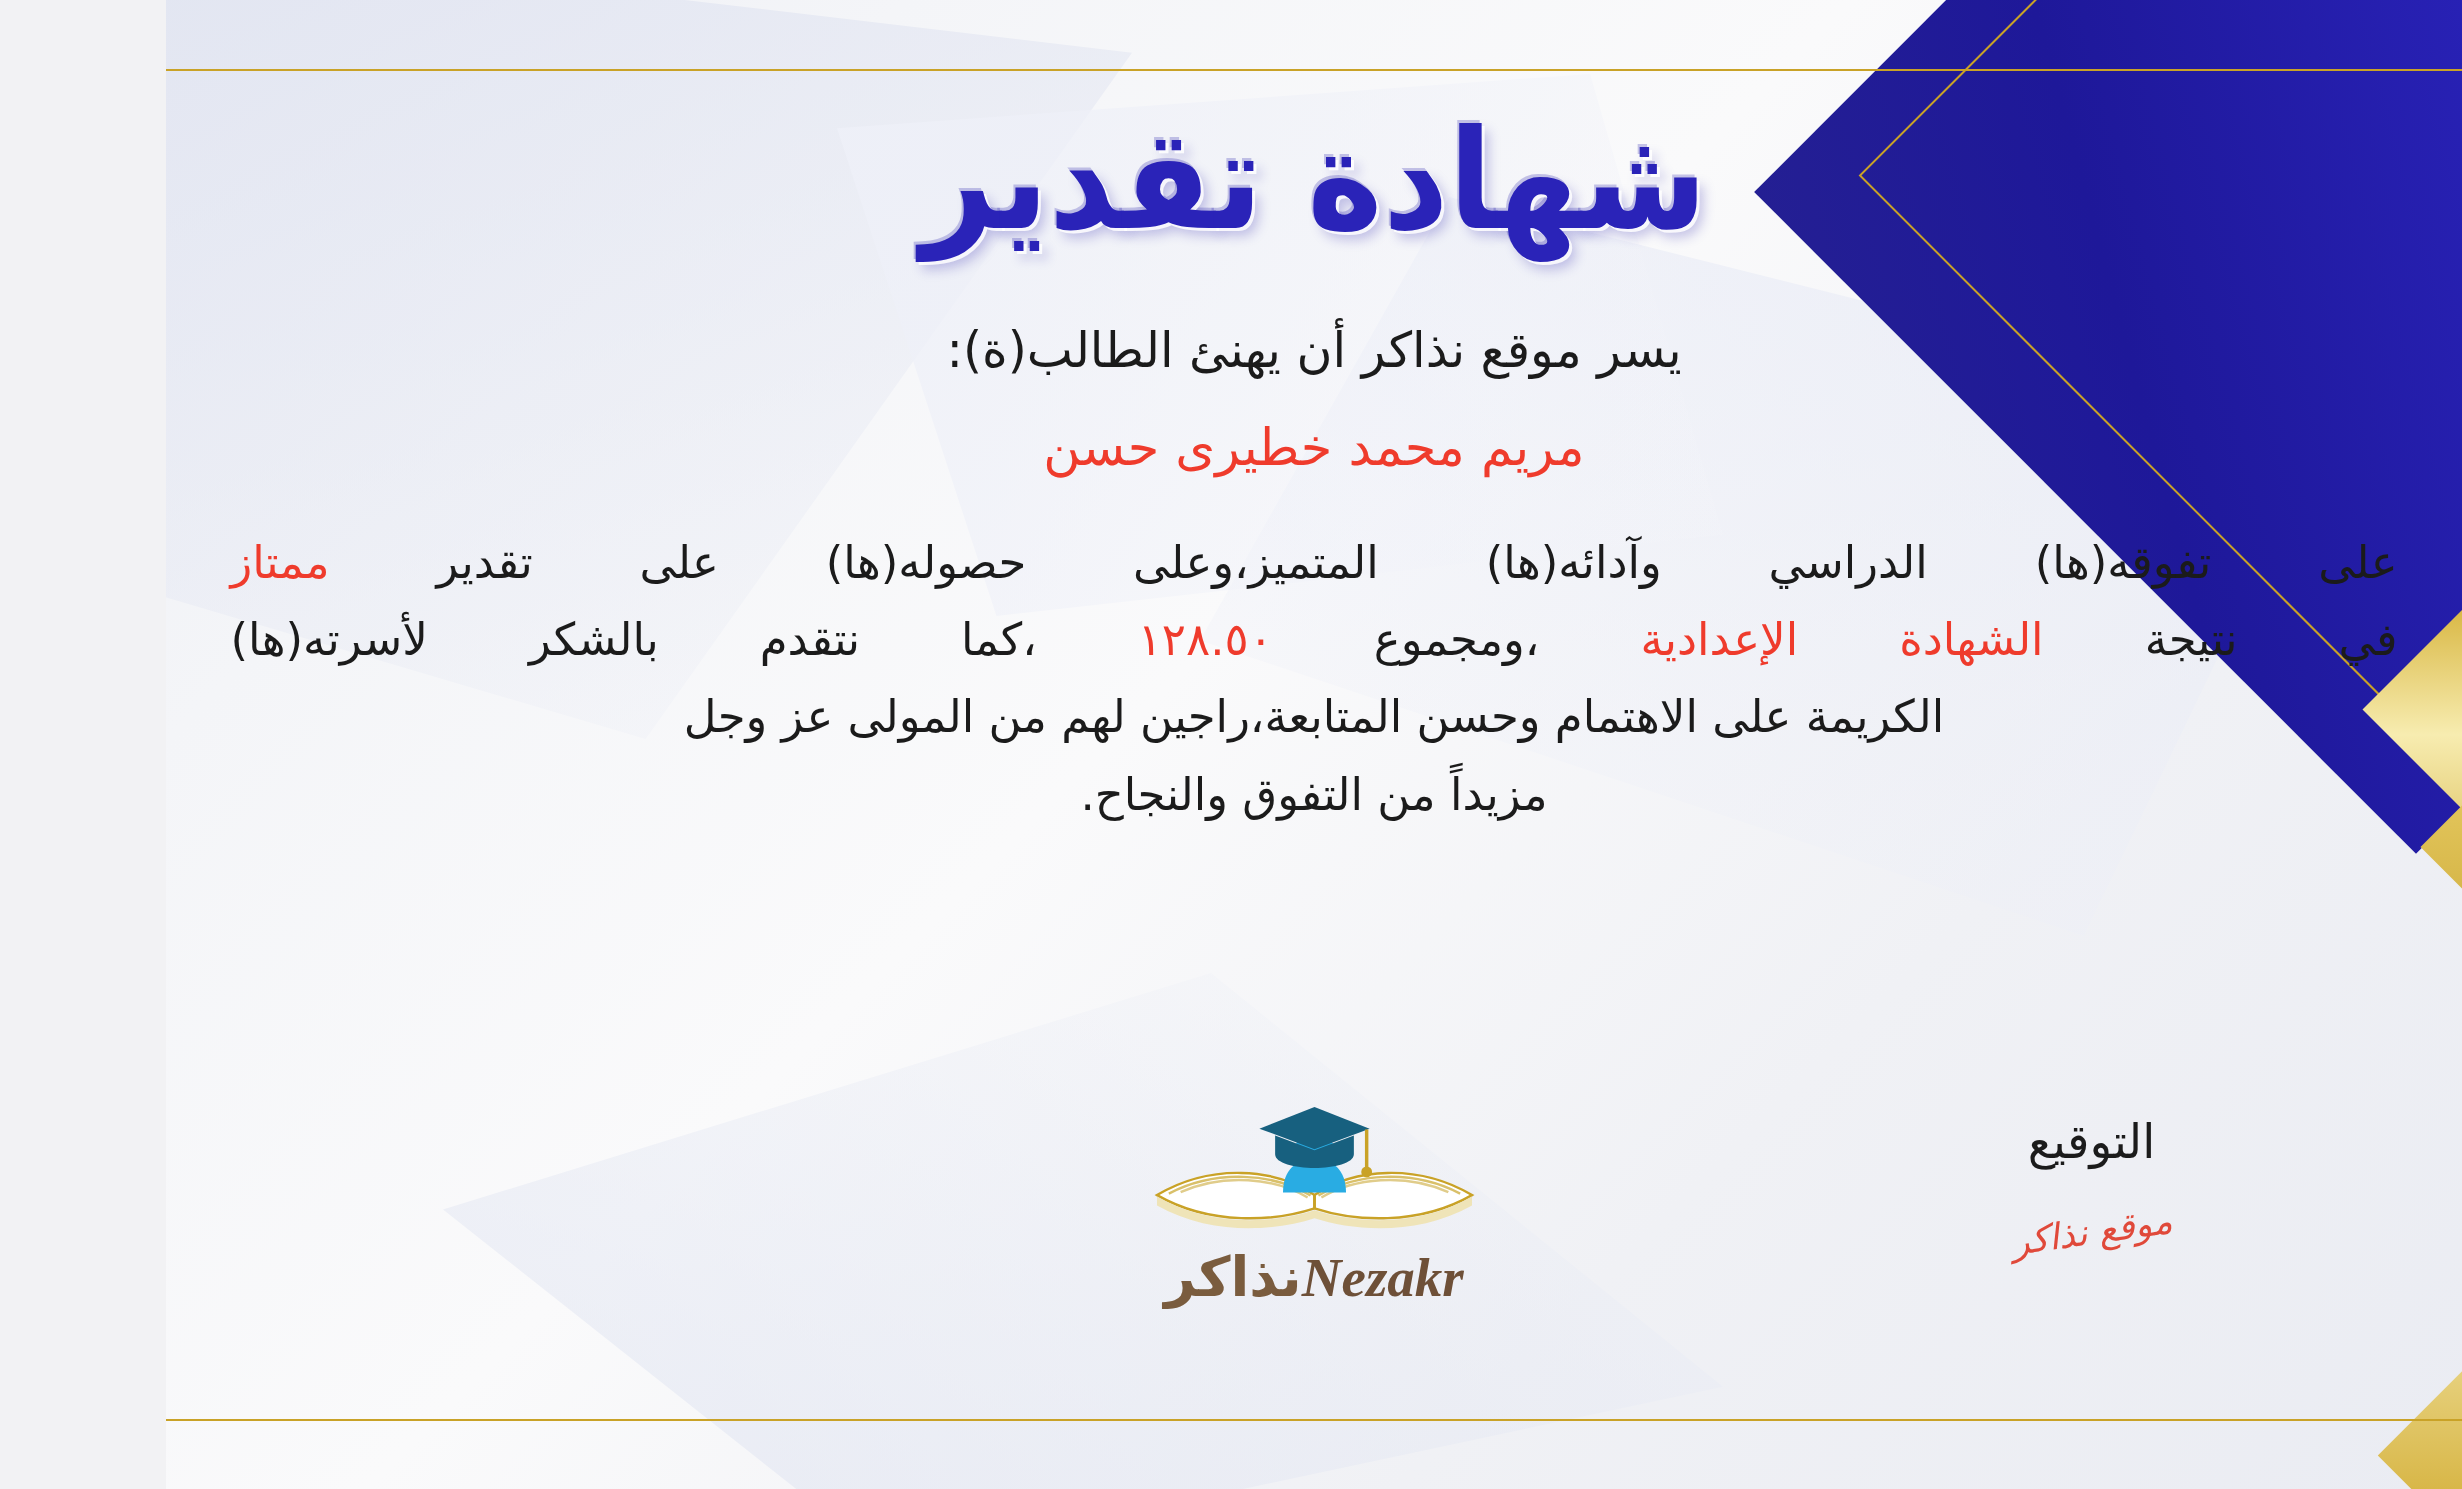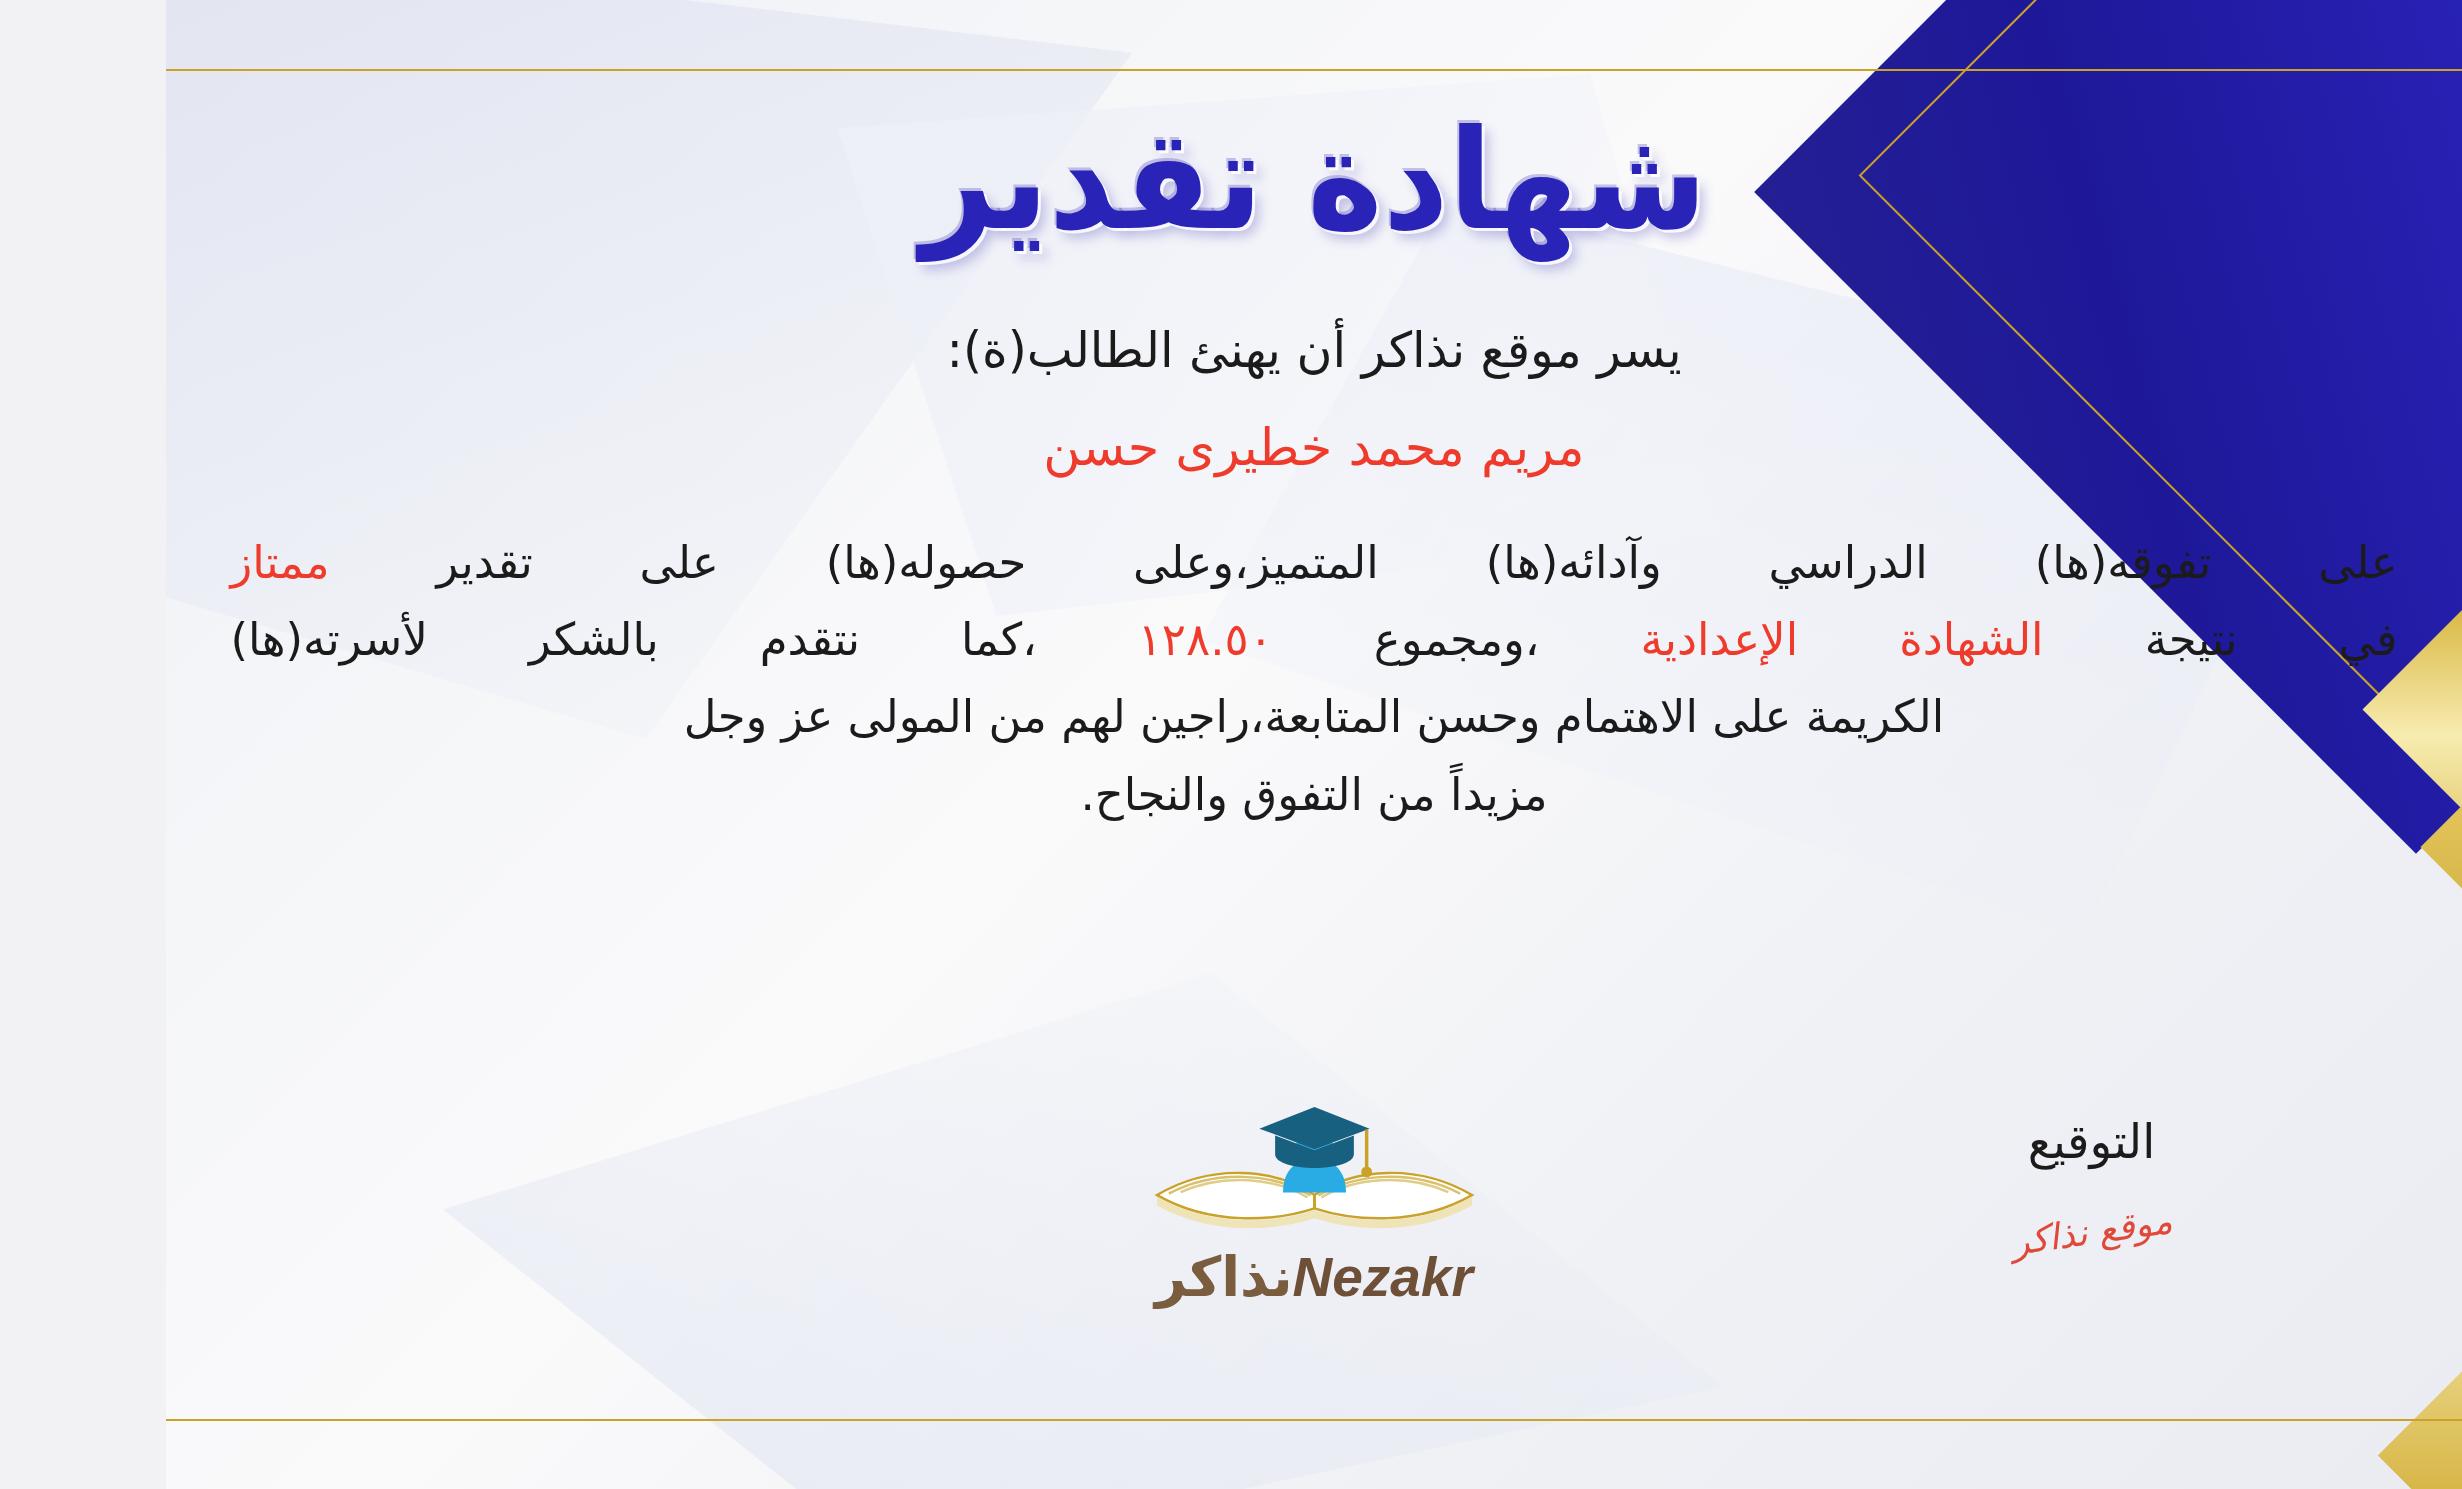--- a/index.html
+++ b/index.html
@@ -226,21 +226,21 @@
   }
   .logo-text {
     margin-top: 3px;
     font-size: 55px;
     font-weight: 700;
     color: #7a5c3e;
     letter-spacing: 0;
     white-space: nowrap;
   }
   .logo-text .latin {
-    font-family: Liberation Sans, sans-serif;
+    font-family: Liberation Serif, serif;
     font-style: italic;
     color: #6e5038;
   }
 </style>
 </head>
 <body>
 
 <div class="certificate">
 
   <div class="bg-poly poly1"></div>

